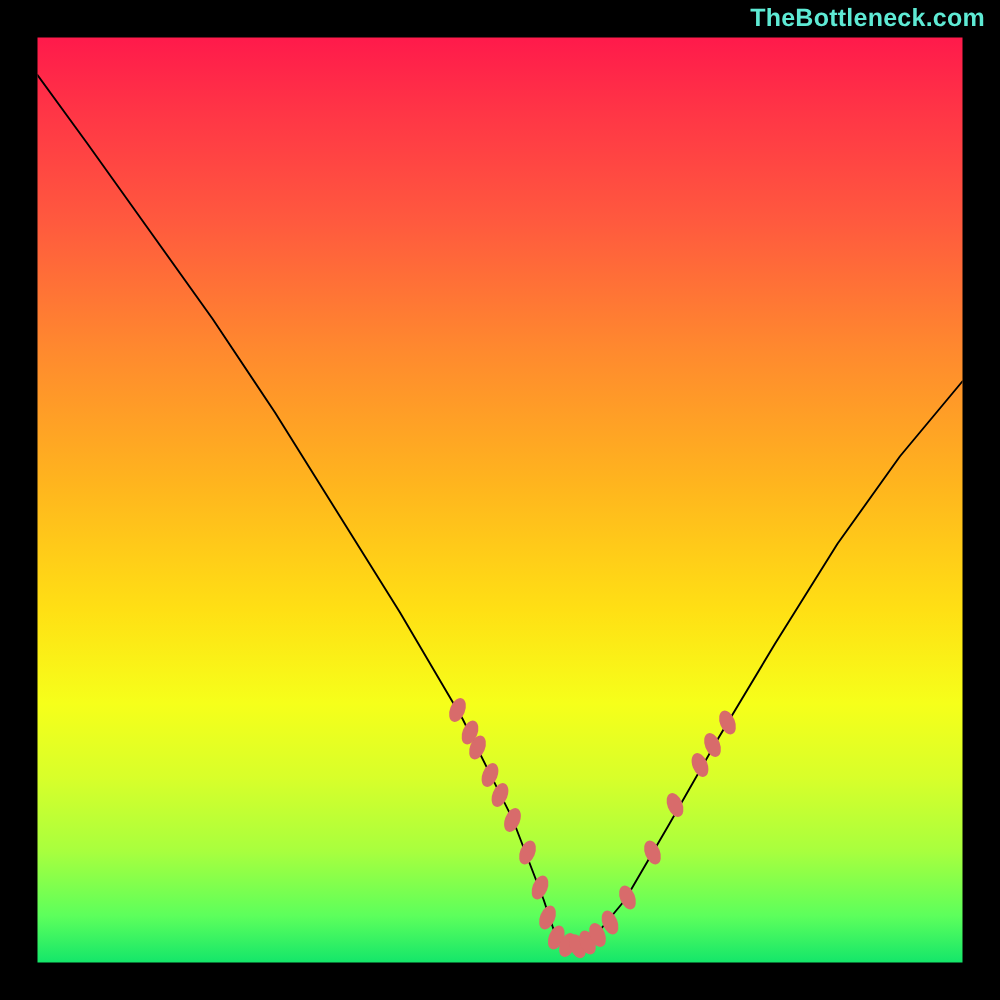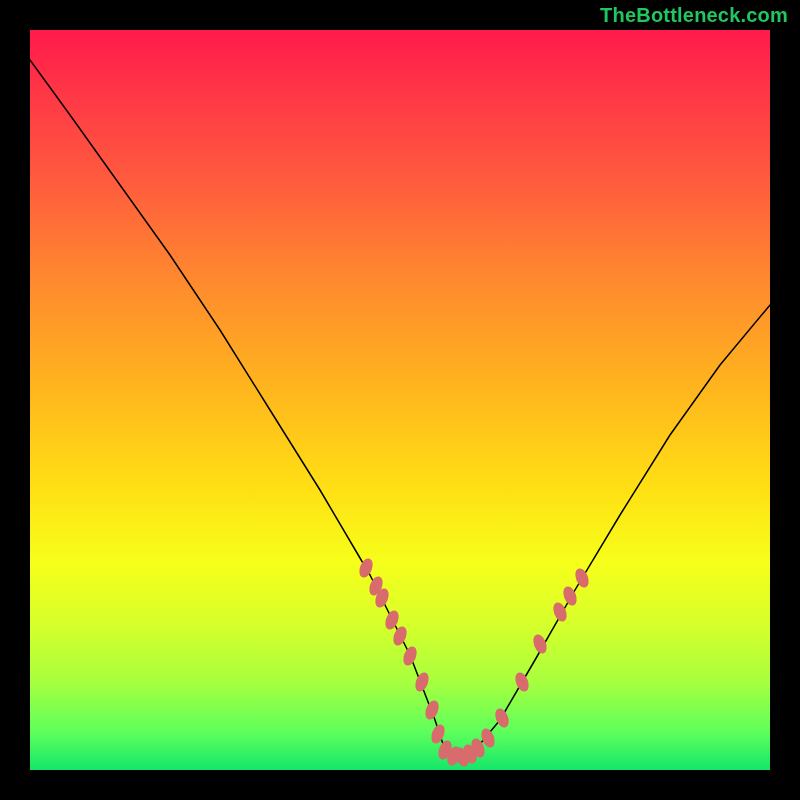--- a/index.html
+++ b/index.html
@@ -10,21 +10,21 @@
     height: 800px;
     background: #000;
   }
   .watermark {
     position: absolute;
     top: 4px;
     right: 12px;
     font-family: Arial, Helvetica, sans-serif;
     font-size: 20px;
     font-weight: 600;
-    color: #22c55e;
+    color: #5eead4;
     letter-spacing: 0.2px;
     z-index: 5;
     user-select: none;
   }
   .plot {
     position: absolute;
     left: 30px;
     top: 30px;
     width: 740px;
     height: 740px;

